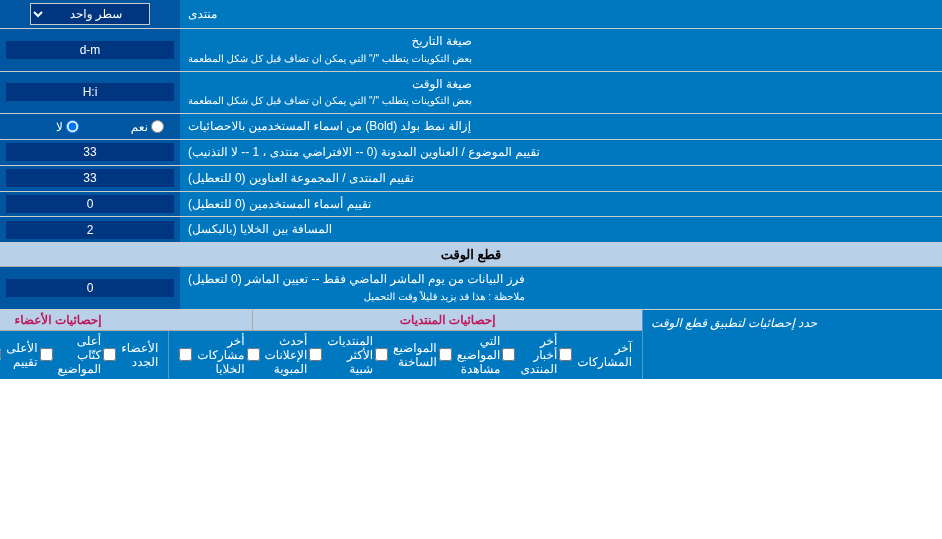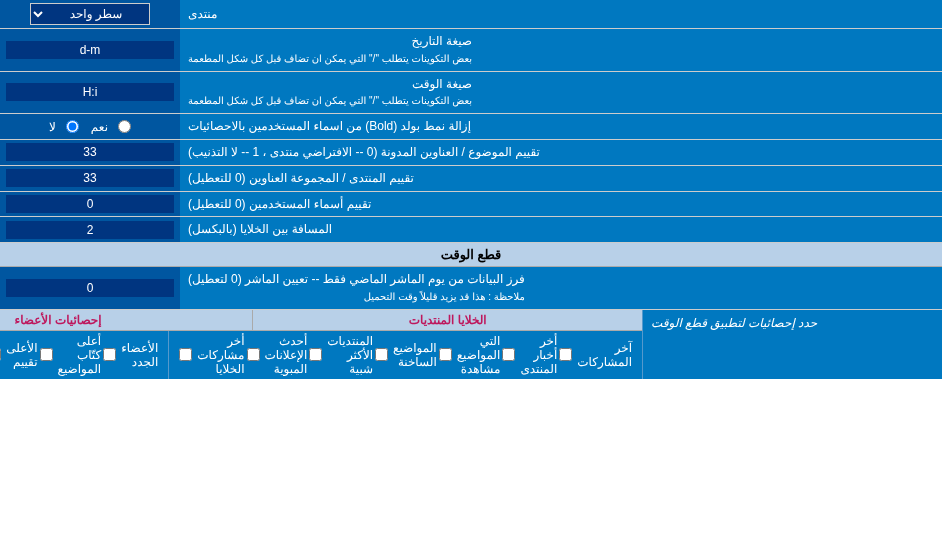--- a/index.html
+++ b/index.html
@@ -84,22 +84,23 @@
       min-width: 180px;
       width: 180px;
       color: #fff;
     }
 
     .radio-cell label {
       color: #fff;
       font-size: 12px;
       display: flex;
       align-items: center;
-      gap: 10px;
+      gap: 3px;
       cursor: pointer;
+      margin-left: 40px;
     }
 
     .bottom-title-row {
       display: flex;
       width: 100%;
       background: #b8d0e8;
       border-bottom: 1px solid #aaa;
     }
 
     .bottom-title-cell {
@@ -248,21 +249,21 @@
 <div style="display:flex; width:100%; background:#0078c0;">
 
   <div style="background:#0078c0; color:#fff; padding:6px 8px; display:flex; align-items:flex-start; justify-content:flex-end; min-width:300px; font-size:12px; border-left:1px solid #5599cc;font-style:italic;">
     <span>حدد إحصائيات لتطبيق قطع الوقت</span>
   </div>
 
   <div style="flex:1; display:flex; flex-direction:column;">
 
     <div class="bottom-title-row">
       <div class="bottom-title-cell">
-        <span>الخلايا المنتديات</span>
+        <span>إحصائيات المنتديات</span>
       </div>
       <div class="bottom-title-cell">
         <span>إحصائيات الأعضاء</span>
       </div>
     </div>
 
     <div class="checkboxes-row">
 
       <div class="checkbox-col">
         <div class="checkbox-item">

